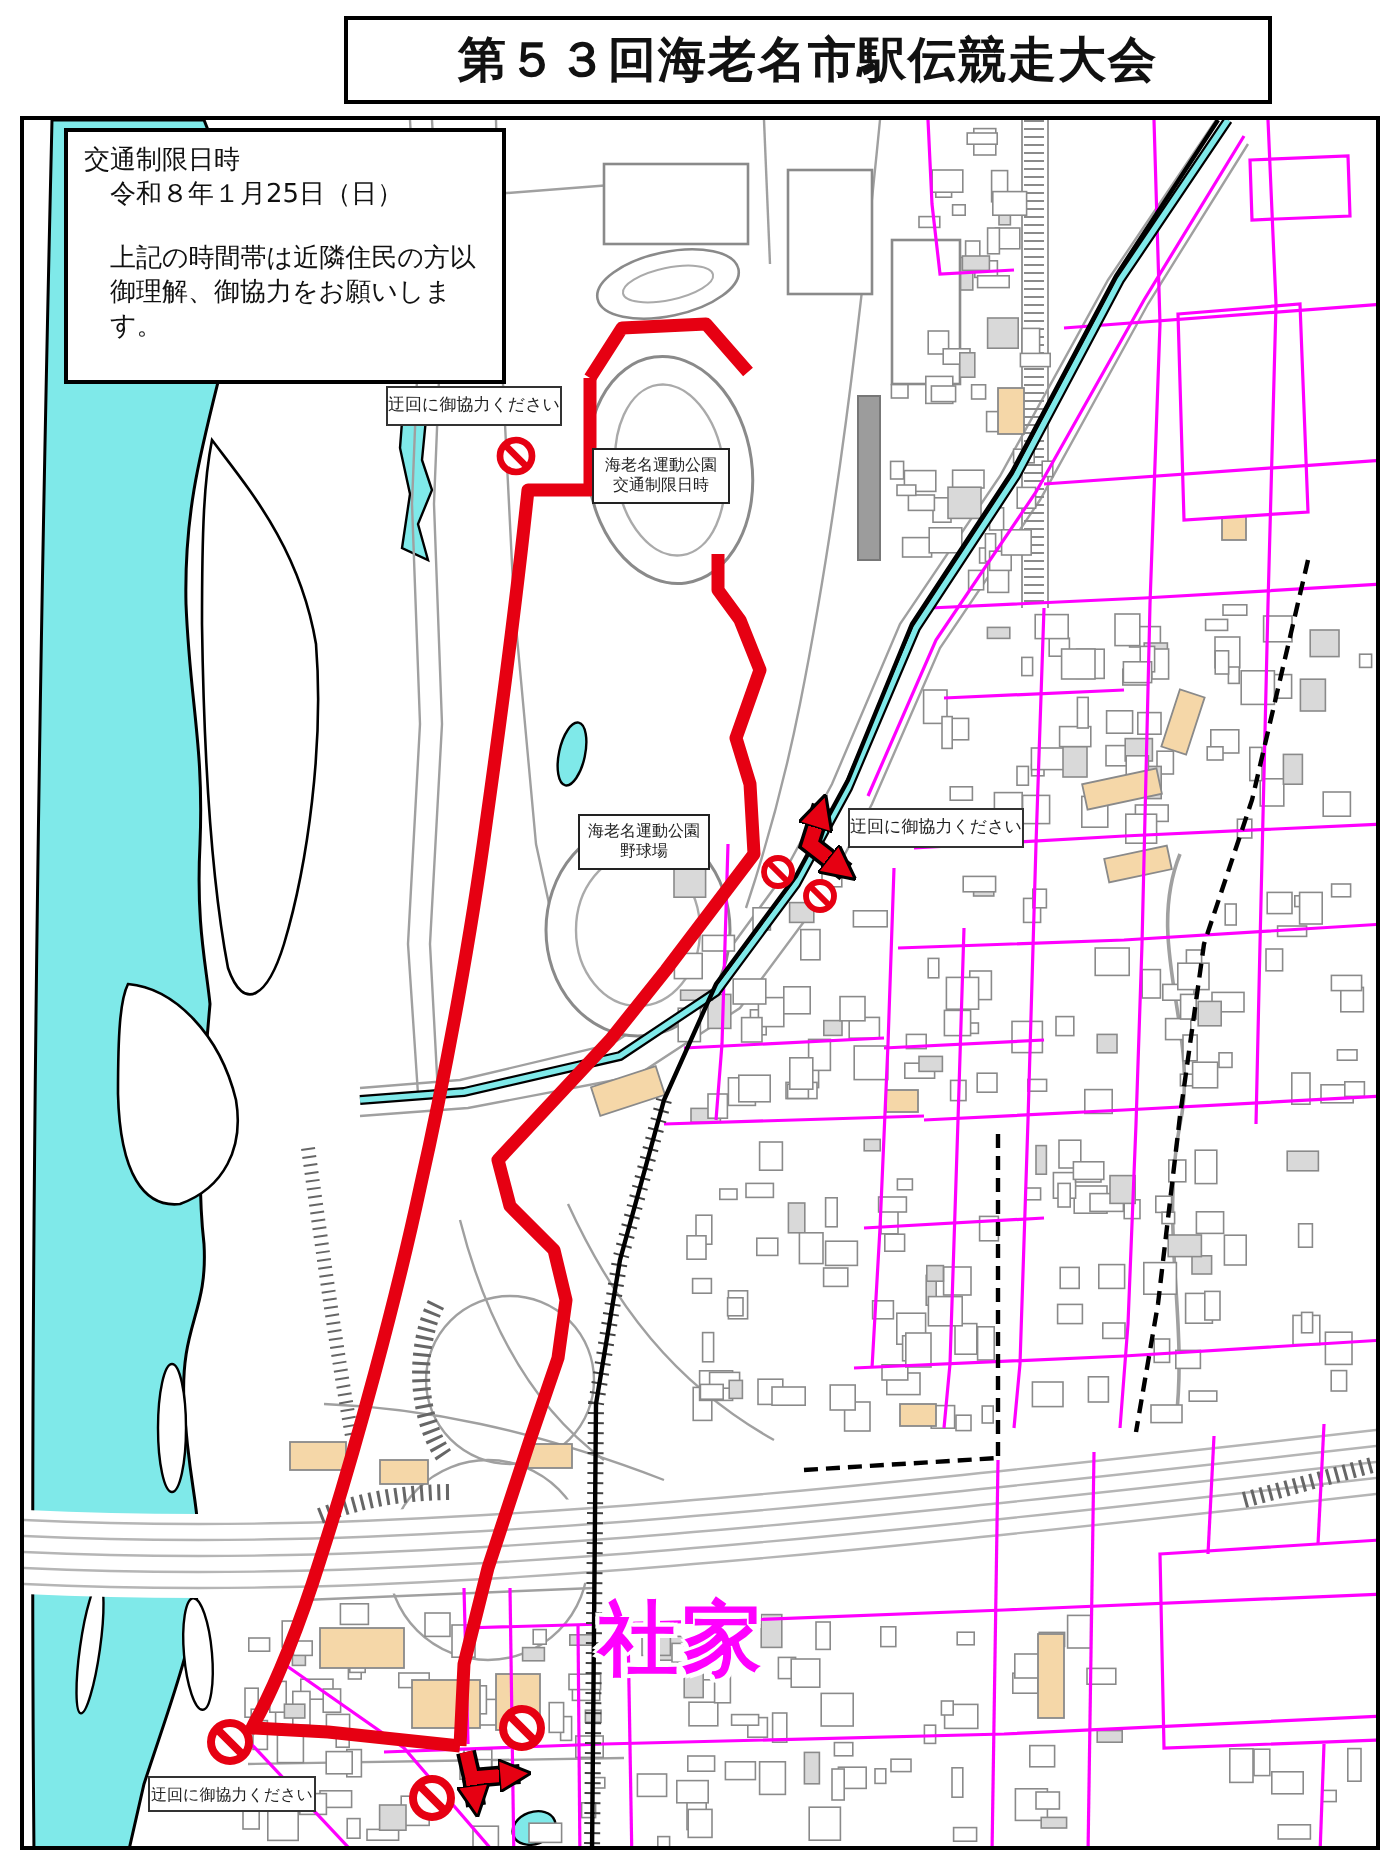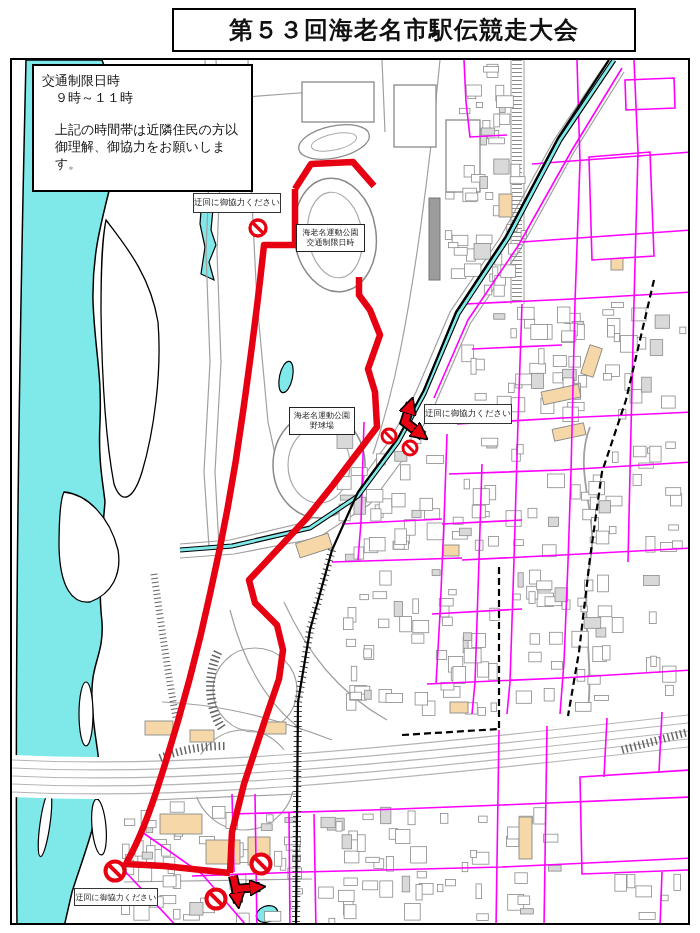--- a/index.html
+++ b/index.html
@@ -586,32 +586,33 @@
           <g transform="translate(214,897)">
             <circle r="9.5" fill="#fff" stroke="#e60012" stroke-width="3.9899999999999998"></circle>
             <line x1="-5.7" y1="-5.7" x2="5.7" y2="5.7" stroke="#e60012" stroke-width="3.9899999999999998"></line>
           </g>
         </g>
     </svg>
   </div>
 
   <div class="notice-box">
     <div>交通制限日時</div>
-    <div class="ind">９時～１１時</div>
+    <div class="ind">令和８年１月25日（日）</div>
     <div class="gap"></div>
     <div class="ind">上記の時間帯は近隣住民の方以</div>
     <div class="ind">御理解、御協力をお願いします。</div>
   </div>
 
   <div class="small-label" style="left:193px;top:193px;width:88px;height:20px;">迂回に御協力ください</div>
   <div class="small-label" style="left:424px;top:404px;width:88px;height:20px;">迂回に御協力ください</div>
   <div class="small-label" style="left:74px;top:888px;width:84px;height:18px;font-size:8px;">迂回に御協力ください</div>
 
   <div class="fac-label" style="left:296px;top:224px;width:69px;height:28px;">
     <div>海老名運動公園</div>
     <div>交通制限日時</div>
   </div>
   <div class="fac-label" style="left:289px;top:407px;width:66px;height:28px;">
     <div>海老名運動公園</div>
     <div>野球場</div>
   </div>
 
+  <div class="area-name">社家</div>
 </div>
 
 </body></html>

